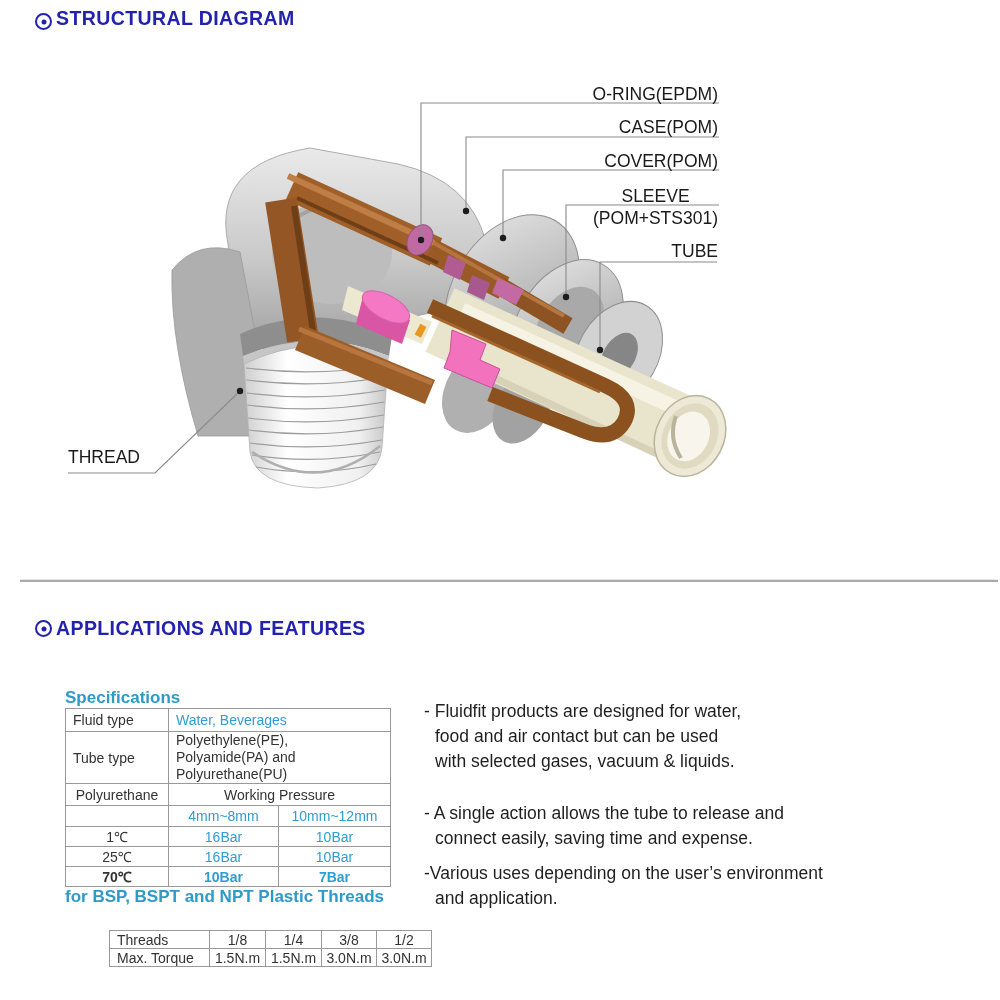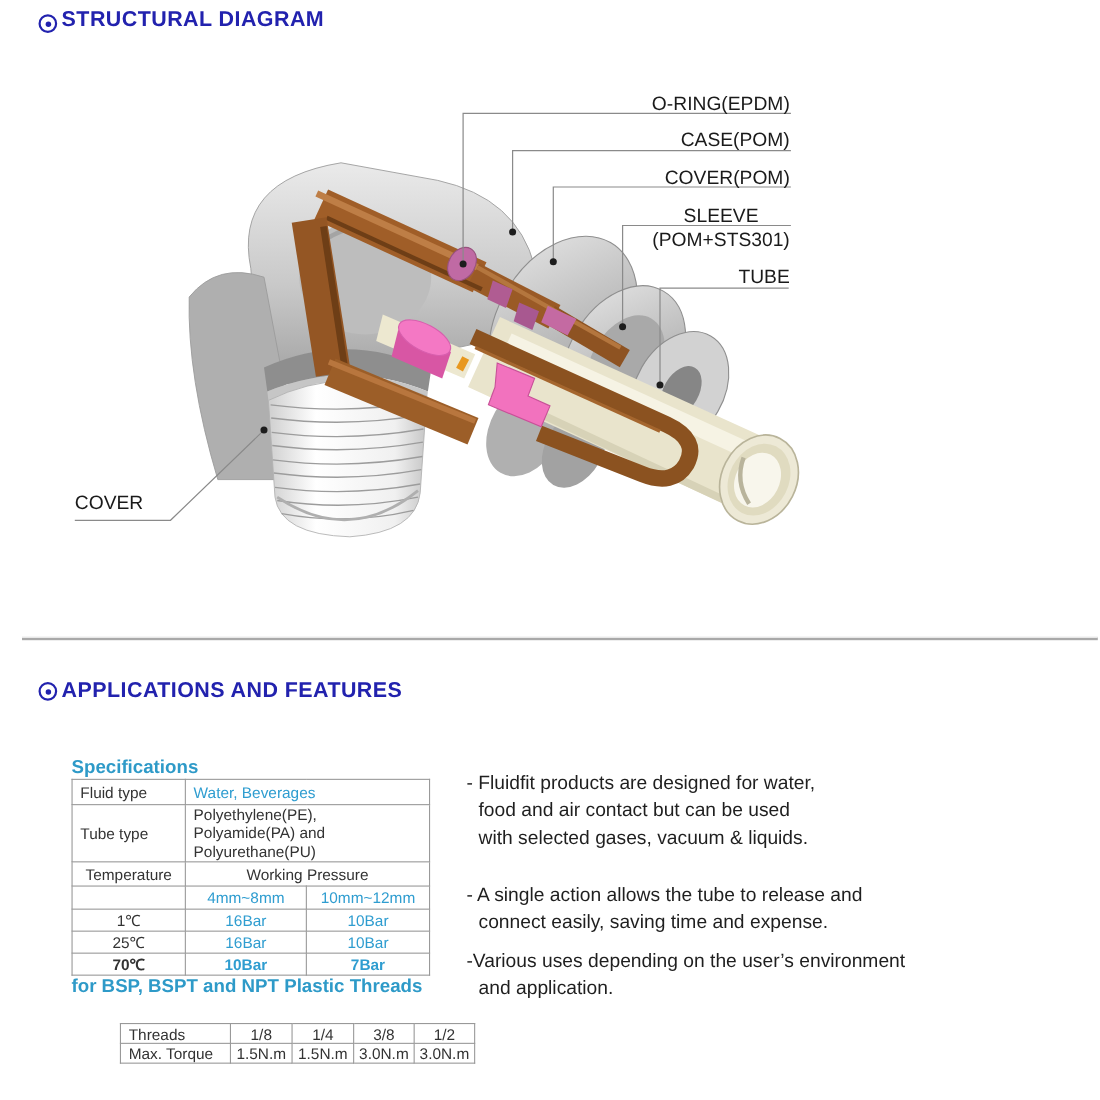--- a/index.html
+++ b/index.html
@@ -179,21 +179,21 @@
   </svg>
 
   <div class="lbl lbl-right" style="top:84px;">O-RING(EPDM)</div>
   <div class="lbl lbl-right" style="top:117px;">CASE(POM)</div>
   <div class="lbl lbl-right" style="top:151px;">COVER(POM)</div>
   <div class="lbl-sleeve">
     <div>SLEEVE</div>
     <div>(POM+STS301)</div>
   </div>
   <div class="lbl lbl-right" style="top:241px;text-align:right;">TUBE</div>
-  <div class="lbl" style="left:68px;top:447px;">COVER</div>
+  <div class="lbl" style="left:68px;top:447px;">THREAD</div>
 
   <div class="divider"></div>
 
   <div class="sec-title" style="left:35px;top:617px;">
     <span class="bullseye"></span>
     <span>APPLICATIONS AND FEATURES</span>
   </div>
 
   <div class="cyan-h" style="left:65px;top:687px;">Specifications</div>
 
@@ -206,21 +206,21 @@
     <tbody>
         <tr style="height:23px;">
       <td class="lab">Fluid type</td>
       <td class="lab blue" colspan="2">Water, Beverages</td>
     </tr>
     <tr style="height:38px;">
       <td class="lab">Tube type</td>
       <td class="lab" colspan="2" style="line-height:17px;">Polyethylene(PE), Polyamide(PA) and Polyurethane(PU)</td>
     </tr>
     <tr style="height:22px;">
-      <td class="ctr">Temperature</td>
+      <td class="ctr">Polyurethane</td>
       <td class="ctr" colspan="2">Working Pressure</td>
     </tr>
     <tr style="height:21px;">
       <td class="ctr"></td>
       <td class="ctr blue">4mm~8mm</td>
       <td class="ctr blue">10mm~12mm</td>
     </tr>
     <tr style="height:18px;">
       <td class="ctr">1℃</td>
       <td class="ctr blue">16Bar</td>

